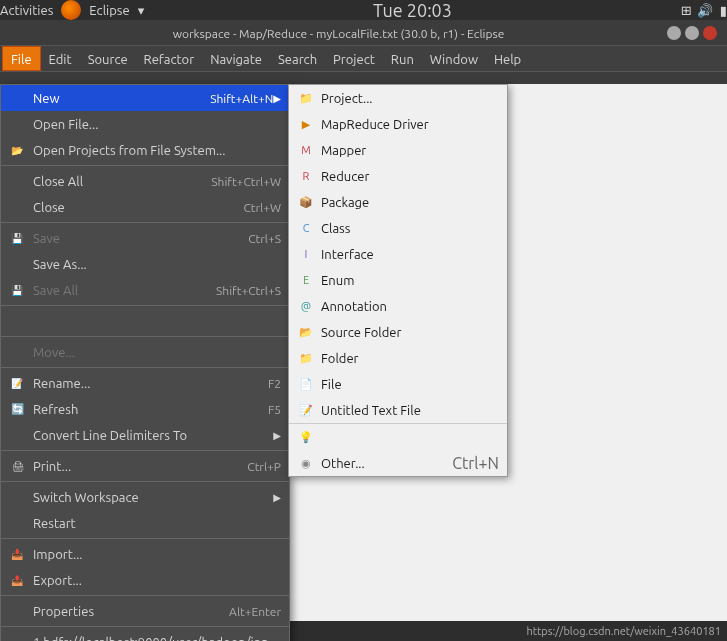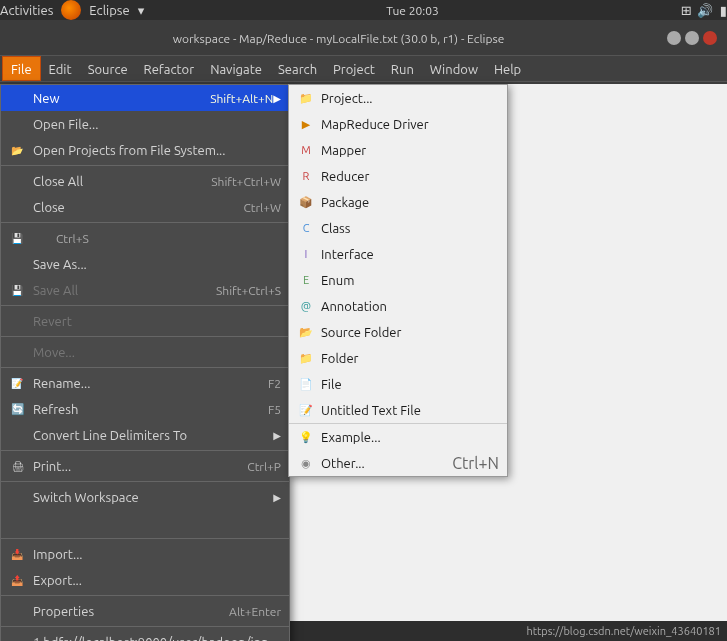--- a/index.html
+++ b/index.html
@@ -18,27 +18,27 @@
     .top-bar {
       background: #2d2d2d;
       height: 20px;
       display: flex;
       align-items: center;
       justify-content: space-between;
       padding: 0 0;
       color: #d4d4d4;
     }
     .top-bar-left { display: flex; align-items: center; gap: 8px; }
-    .top-bar-center { font-size: 12px; }
+    .top-bar-center { font-size: 18px; }
     .top-bar-right { display: flex; gap: 6px; }
 
     
     .title-bar {
       background: #3c3c3c;
-      height: 36px;
+      height: 26px;
       display: flex;
       align-items: center;
       justify-content: space-between;
       padding: 0 10px;
       border-bottom: 1px solid #555;
     }
     .title-bar-title { font-size: 12px; color: #ccc; }
     .title-bar-controls { display: flex; gap: 4px; }
     .title-bar-btn {
       width: 14px; height: 14px;
@@ -262,39 +262,39 @@
     <div class="menu-dropdown-item">
       <span class="menu-item-icon"></span>
       <span class="menu-item-label">Close</span>
       <span class="menu-item-shortcut">Ctrl+W</span>
     </div>
 
     <hr class="menu-separator">
 
     <div class="menu-dropdown-item disabled">
       <span class="menu-item-icon" style="font-size:10px;color:#888;">💾</span>
+      <span class="menu-item-label">Save</span>
       <span class="menu-item-shortcut">Ctrl+S</span>
     </div>
 
     <div class="menu-dropdown-item">
       <span class="menu-item-icon"></span>
       <span class="menu-item-label">Save As...</span>
     </div>
 
     <div class="menu-dropdown-item disabled">
       <span class="menu-item-icon" style="font-size:10px;color:#888;">💾</span>
       <span class="menu-item-label">Save All</span>
       <span class="menu-item-shortcut">Shift+Ctrl+S</span>
     </div>
 
     <hr class="menu-separator">
 
     <div class="menu-dropdown-item disabled">
       <span class="menu-item-icon"></span>
-      <span class="menu-item-label">Revert</span>
     </div>
 
     <hr class="menu-separator">
 
     <div class="menu-dropdown-item disabled">
       <span class="menu-item-icon"></span>
       <span class="menu-item-label">Move...</span>
     </div>
 
     <hr class="menu-separator">
@@ -328,20 +328,21 @@
     <hr class="menu-separator">
 
     <div class="menu-dropdown-item">
       <span class="menu-item-icon"></span>
       <span class="menu-item-label">Switch Workspace</span>
       <span class="menu-item-arrow">▶</span>
     </div>
 
     <div class="menu-dropdown-item">
       <span class="menu-item-icon"></span>
+      <span class="menu-item-label">Restart</span>
     </div>
 
     <hr class="menu-separator">
 
     <div class="menu-dropdown-item">
       <span class="menu-item-icon" style="font-size:10px;">📥</span>
       <span class="menu-item-label">Import...</span>
     </div>
 
     <div class="menu-dropdown-item">
@@ -428,21 +429,20 @@
       <span class="submenu-item-label">File</span>
     </div>
 
     <div class="submenu-item">
       <span class="submenu-item-icon icon-gray">📝</span>
       <span class="submenu-item-label">Untitled Text File</span>
     </div>
 
     <div class="submenu-item has-border-top">
       <span class="submenu-item-icon icon-blue">💡</span>
-      <span class="submenu-item-label">Example...</span>
     </div>
 
     <div class="submenu-item">
       <span class="submenu-item-icon icon-gray">◉</span>
       <span class="submenu-item-label">Other...</span>
       <span class="submenu-item-shortcut">Ctrl+N</span>
     </div>
 
   </div>
 </div>

